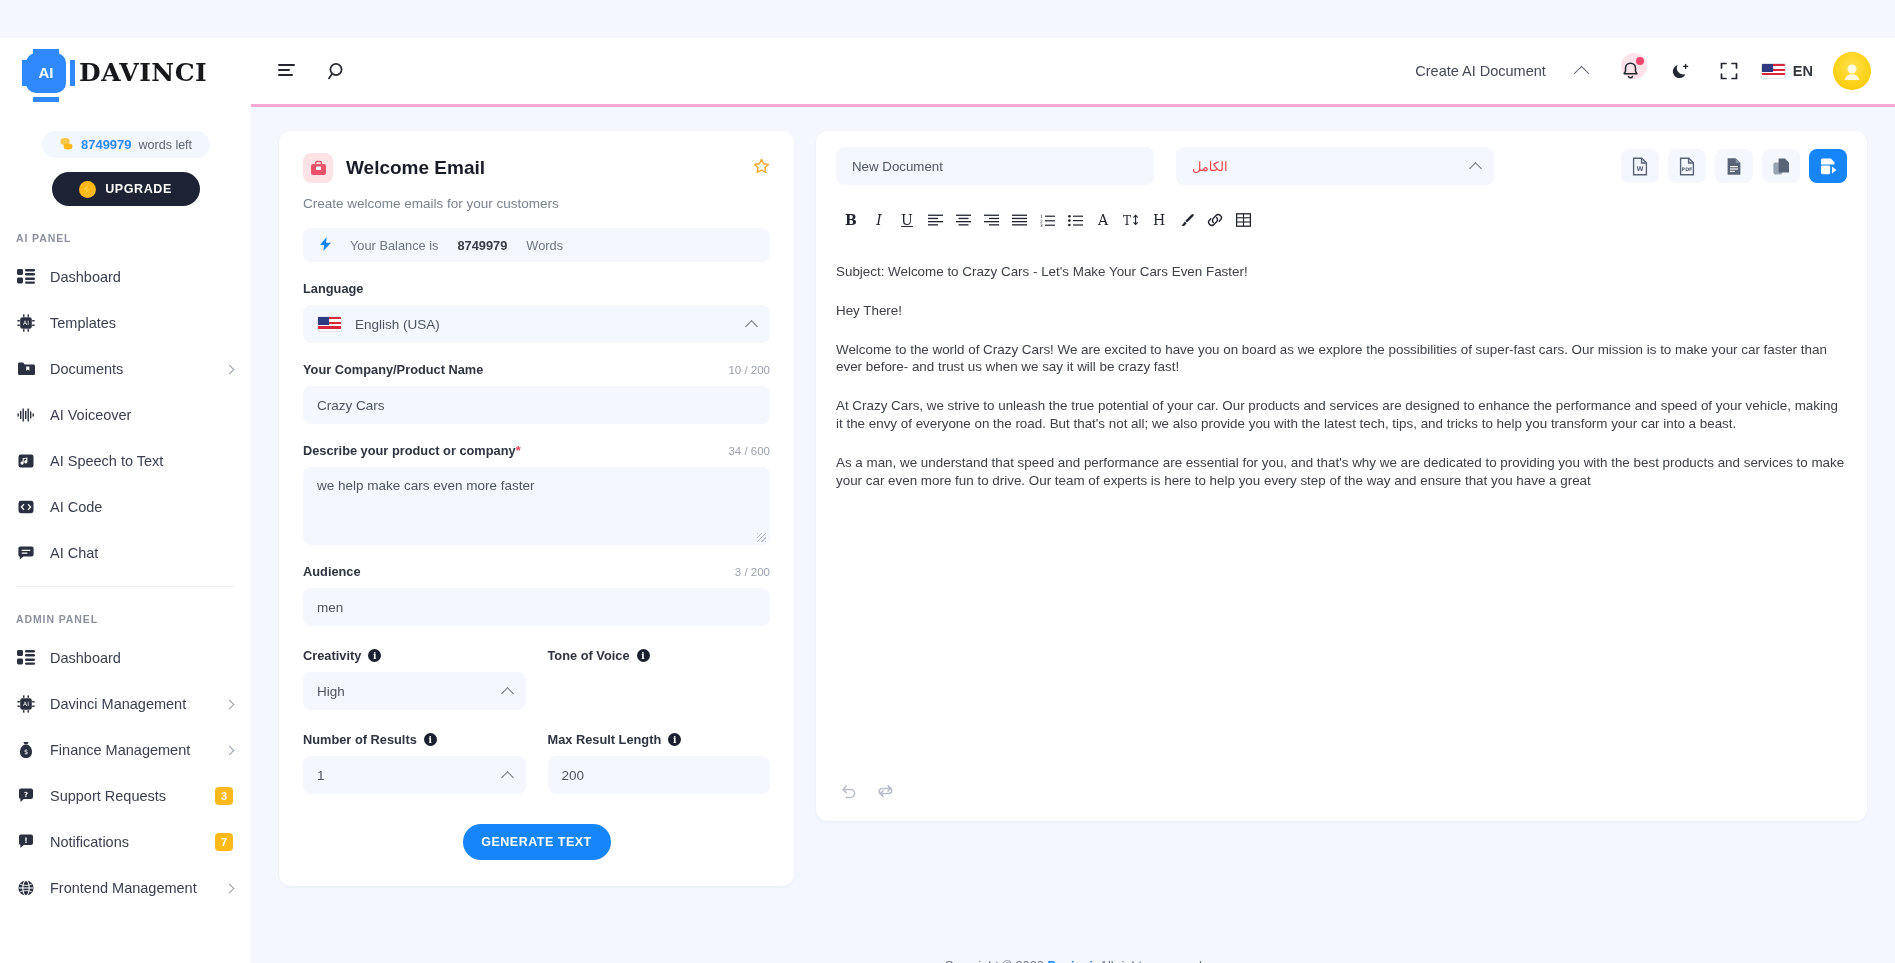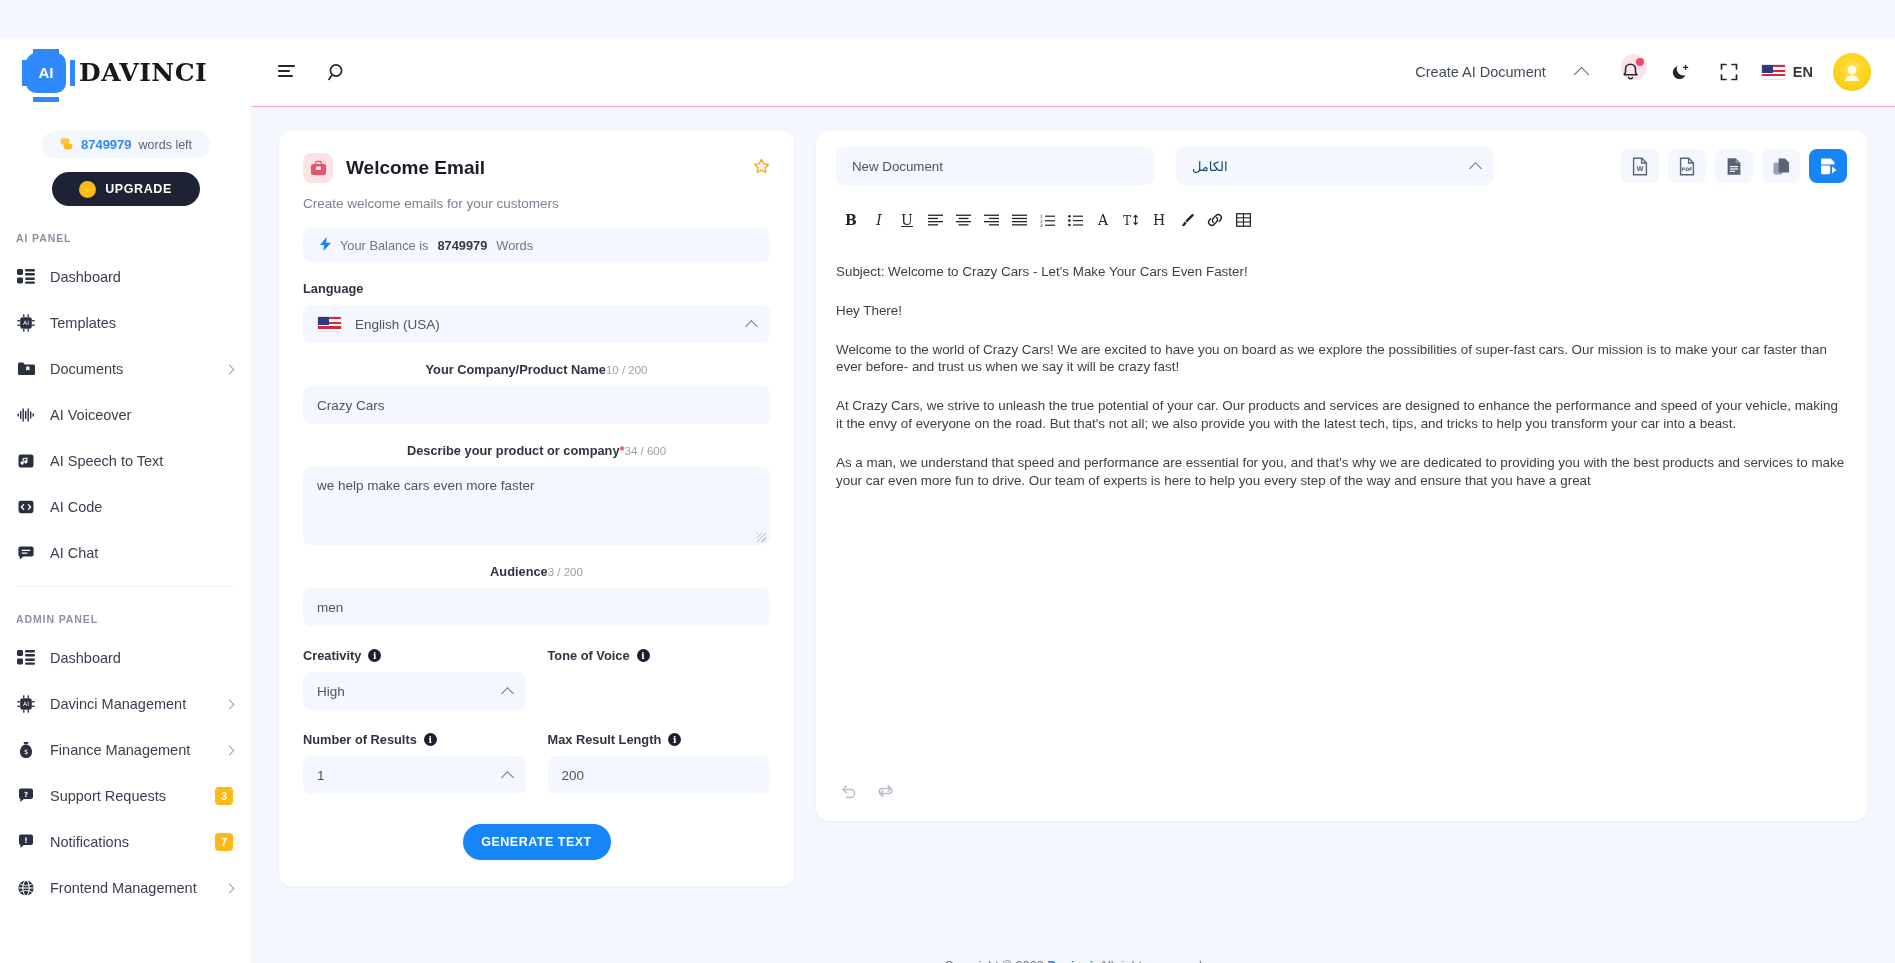--- a/index.html
+++ b/index.html
@@ -29,21 +29,21 @@
     box-shadow: 0 48px 0 0 #2f89fc; }
   .brand-logo::after { left: -4px; top: 7px; width: 5px; height: 26px;
     box-shadow: 48px 0 0 0 #2f89fc; }
   .brand-name {
     font-size: 25px; font-weight: 800; letter-spacing: .5px;
     color: #17181c; font-family: "DejaVu Serif", serif;
   }
 
   .topbar {
     flex: 1; display: flex; align-items: center; background: #fff;
-    border-bottom: 1px solid #f9a8d4; padding: 0 24px 0 18px;
+    border-bottom: 3px solid #f9a8d4; padding: 0 24px 0 18px;
   }
   .tb-icon {
     width: 36px; height: 36px; display: flex; align-items: center;
     justify-content: center; color: #2b2f38; cursor: pointer;
   }
   .tb-spacer { flex: 1; }
   .tb-create {
     font-size: 14.5px; color: #434a57; display: flex; align-items: center;
     gap: 30px; cursor: pointer; margin-right: 24px;
   }
@@ -130,26 +130,26 @@
   .fc-head { display:flex; align-items:center; gap: 13px; }
   .fc-ico {
     width: 30px; height: 30px; border-radius: 8px; background: #fde3e6;
     display:flex; align-items:center; justify-content:center; color:#e8536a;
   }
   .fc-title { font-size: 19px; font-weight: 700; color: #181c27; flex:1; }
   .fc-star { color:#f5a623; cursor:pointer; }
   .fc-sub { font-size: 13.5px; color: #7b8391; margin-top: 13px; }
   .balance {
     margin-top: 17px; height: 34px; border-radius: 8px; background: #f4f7fd;
-    display:flex; align-items:center; gap:9px; padding-left: 17px;
+    display:flex; align-items:center; gap:19px; padding-left: 17px;
     font-size: 12.8px; color: #6e7684;
   }
   .balance b { color:#353b47; }
   .f-label { font-size: 12.8px; font-weight: 700; color: #2e3440; }
-  .f-row { display:flex; align-items:center; justify-content: center; }
+  .f-row { display:flex; align-items:center; justify-content: space-between; }
   .f-count { font-size: 11.5px; color: #9aa1ad; }
   .f-group { margin-top: 19px; }
   .req { color:#e8425f; }
   .input, .select {
     margin-top: 9px; height: 38px; border-radius: 8px; background: #f4f7fd;
     display:flex; align-items:center; padding: 0 14px; font-size: 13.5px;
     color: #4d5563; cursor: text;
   }
   .select { cursor: pointer; justify-content: space-between; }
   .select .sel-left { display:flex; align-items:center; gap:13px; }
@@ -184,21 +184,21 @@
   }
   .ed-top { display:flex; align-items:center; gap: 22px; }
   .doc-name {
     width: 318px; height: 38px; border-radius: 8px; background:#f4f7fd;
     display:flex; align-items:center; padding: 0 16px; font-size: 13.3px;
     color:#4d5563;
   }
   .doc-lang {
     width: 318px; height: 38px; border-radius: 8px; background:#f4f7fd;
     display:flex; align-items:center; justify-content: space-between;
-    padding: 0 14px 0 16px; font-size: 13px; color:#0c4a6e; cursor:pointer;
+    padding: 0 14px 0 16px; font-size: 13px; color:#ef4444; cursor:pointer;
   }
   .ed-actions { margin-left:auto; display:flex; gap: 9px; }
   .act-btn {
     width: 38px; height: 34px; border-radius: 8px; background:#f4f7fd;
     display:flex; align-items:center; justify-content:center; cursor:pointer;
     color:#5a6membered;
   }
   .act-btn { color:#5a6478; }
   .act-btn.primary { background:#1685f8; color:#fff; }
   .ed-toolbar {

